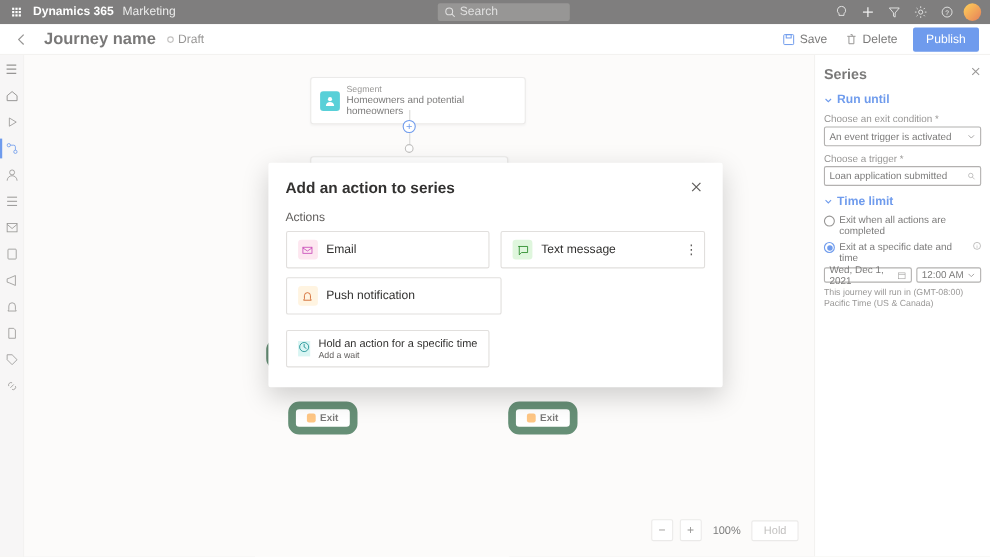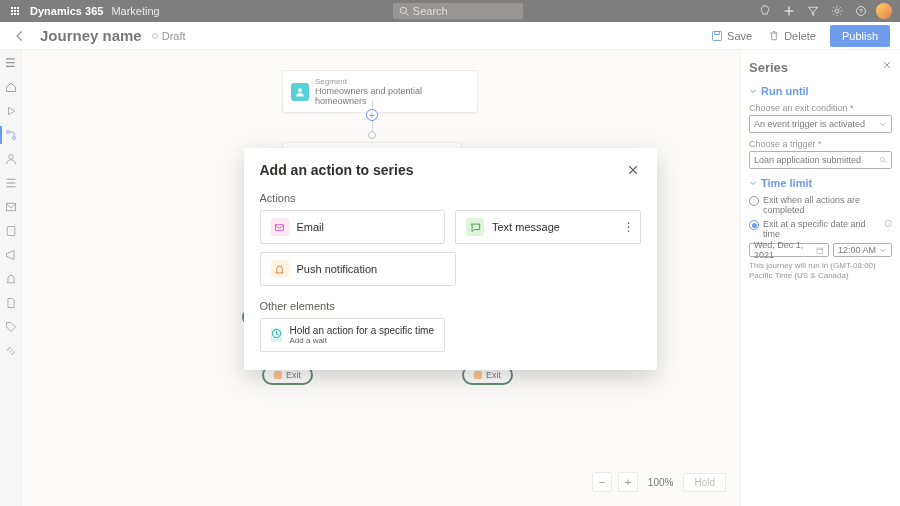--- a/index.html
+++ b/index.html
@@ -6,21 +6,21 @@
     body { width: 900px; height: 506px; overflow: hidden; background: #f3f2f1; position: relative; font-size: 12px; color: #323130; }
 
     
     .topbar { height: 22px; background: #3b3a39; display: flex; align-items: center; padding: 0 4px; color: #fff; font-size: 11px; }
     .waffle { width: 22px; height: 22px; display: flex; align-items: center; justify-content: center; }
     .waffle-dots { display: grid; grid-template-columns: repeat(3, 2px); grid-template-rows: repeat(3, 2px); gap: 1px; }
     .waffle-dots span { background: #fff; width: 2px; height: 2px; }
     .brand { font-weight: 600; margin-left: 4px; margin-right: 8px; }
     .brand-sub { opacity: 0.85; }
     .top-spacer { flex: 1; }
-    .searchbox { width: 130px; height: 16px; background: #605e5c; border-radius: 2px; display: flex; align-items: center; padding: 0 6px; color: #d0d0d0; gap: 4px; }
+    .searchbox { width: 120px; height: 16px; background: #605e5c; border-radius: 2px; display: flex; align-items: center; padding: 0 6px; color: #d0d0d0; gap: 4px; }
     .top-right { display: flex; align-items: center; gap: 6px; margin-left: auto; padding-right: 4px; }
     .top-icon { width: 18px; height: 18px; display: flex; align-items: center; justify-content: center; opacity: 0.9; }
     .avatar { width: 16px; height: 16px; border-radius: 50%; background: linear-gradient(135deg, #ffb900, #d83b01); }
 
     
     .cmdbar { height: 28px; background: #fff; display: flex; align-items: center; padding: 0 10px; border-bottom: 1px solid #edebe9; }
     .backbtn { width: 20px; height: 20px; display: flex; align-items: center; justify-content: center; margin-right: 10px; color: #605e5c; }
     .jname { font-size: 15px; font-weight: 600; color: #323130; }
     .draft-badge { display: flex; align-items: center; gap: 4px; margin-left: 10px; font-size: 11px; color: #605e5c; }
     .draft-dot { width: 6px; height: 6px; border-radius: 50%; border: 1.5px solid #a19f9d; }
@@ -54,21 +54,21 @@
 
     
     .node { position: absolute; background: #fff; border: 1px solid #e1dfdd; border-radius: 3px; display: flex; align-items: center; padding: 6px 8px; gap: 6px; font-size: 10px; box-shadow: 0 1px 2px rgba(0,0,0,0.05); }
     .node-ic { width: 18px; height: 18px; border-radius: 3px; display: flex; align-items: center; justify-content: center; flex-shrink: 0; }
     .seg-ic { background: #00b7c3; }
     .node-txt .sub { font-size: 8px; color: #605e5c; }
     .node-txt .main-t { font-size: 9px; color: #323130; font-weight: 400; }
     .plus-c { position: absolute; width: 12px; height: 12px; border-radius: 50%; border: 1px solid #2266e3; color: #2266e3; display: flex; align-items: center; justify-content: center; font-size: 10px; background: #fff; }
     .dot-c { position: absolute; width: 8px; height: 8px; border-radius: 50%; border: 1px solid #a19f9d; background: #fff; }
     .vline { position: absolute; width: 1px; background: #c8c6c4; }
-    .exit-pill { position: absolute; padding: 3px 10px; border: 2px solid #14532d; border-radius: 10px; background: #fff; font-size: 9px; display: flex; align-items: center; gap: 4px; }
+    .exit-pill { position: absolute; padding: 3px 10px; border: 7px solid #14532d; border-radius: 10px; background: #fff; font-size: 9px; display: flex; align-items: center; gap: 4px; font-weight: bold; }
     .exit-dot { width: 8px; height: 8px; background: #ffaa44; border-radius: 2px; }
 
     
     .zoom { position: absolute; bottom: 14px; right: 14px; display: flex; align-items: center; gap: 6px; }
     .zoom-btn { width: 20px; height: 20px; border: 1px solid #e1dfdd; background: #fff; border-radius: 2px; display: flex; align-items: center; justify-content: center; font-size: 11px; color: #605e5c; }
     .zoom-pct { font-size: 10px; padding: 0 4px; }
     .reset-btn { padding: 3px 10px; border: 1px solid #e1dfdd; background: #fff; border-radius: 2px; font-size: 10px; color: #a19f9d; }
 
     
     .overlay { position: absolute; inset: 0; background: rgba(255,255,255,0.35); display: flex; align-items: flex-start; justify-content: center; padding-top: 148px; }
@@ -395,21 +395,20 @@
             <svg width="11" height="11" viewBox="0 0 16 16">
               <path d="M4 11V7a4 4 0 018 0v4l1 2H3z" stroke="currentColor" fill="none"></path>
             </svg>
           </div>
         <span>Push notification</span>
       </div>
       <div style="flex:1;"></div>
     </div>
 
     <div class="other-section">
-      <div class="section-label">Other elements</div>
       <div class="other-card">
         <div class="card-ic ic-teal"><svg width="11" height="11" viewBox="0 0 16 16">
               <circle cx="8" cy="8" r="6" stroke="currentColor" fill="none"></circle>
               <path d="M8 4v4l3 2" stroke="currentColor" fill="none"></path>
             </svg></div>
         <div class="txt">
           <div class="t1">Hold an action for a specific time</div>
           <div class="t2">Add a wait</div>
         </div>
       </div>

